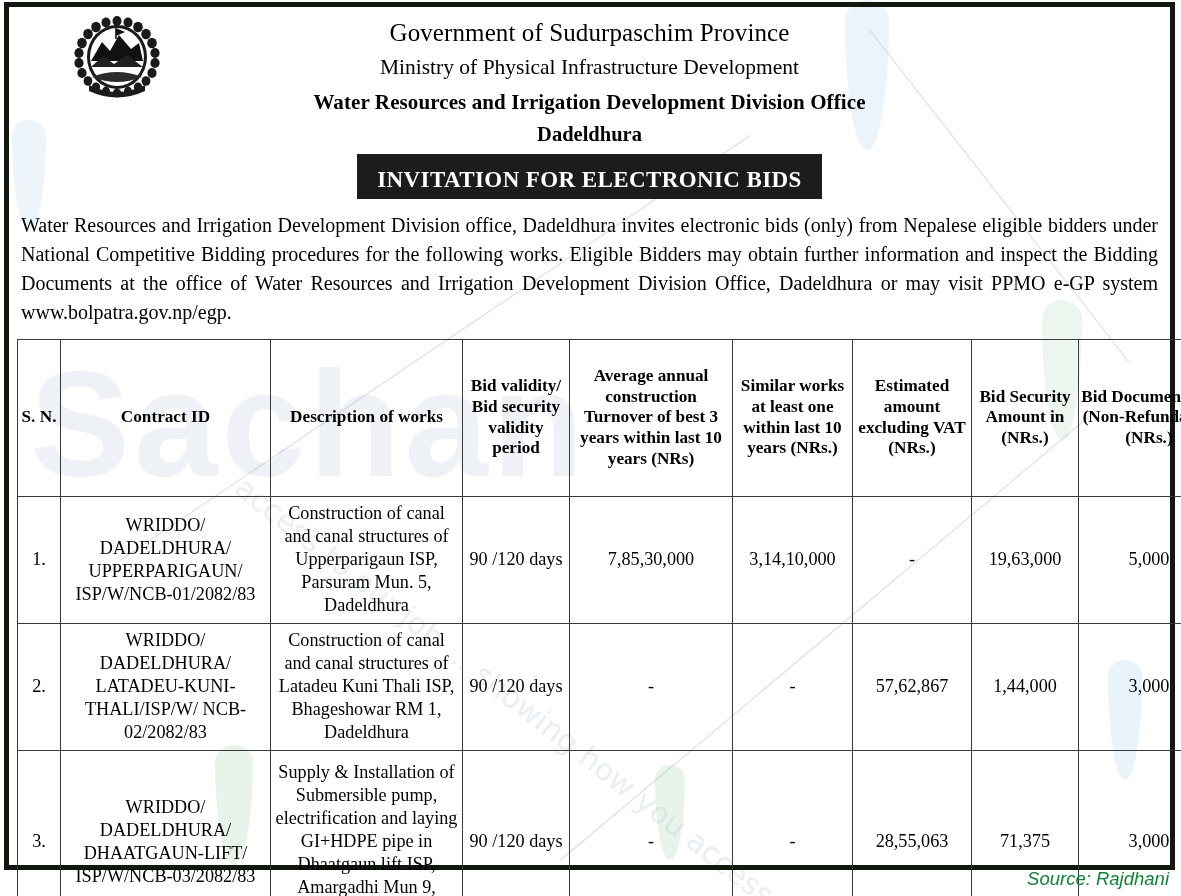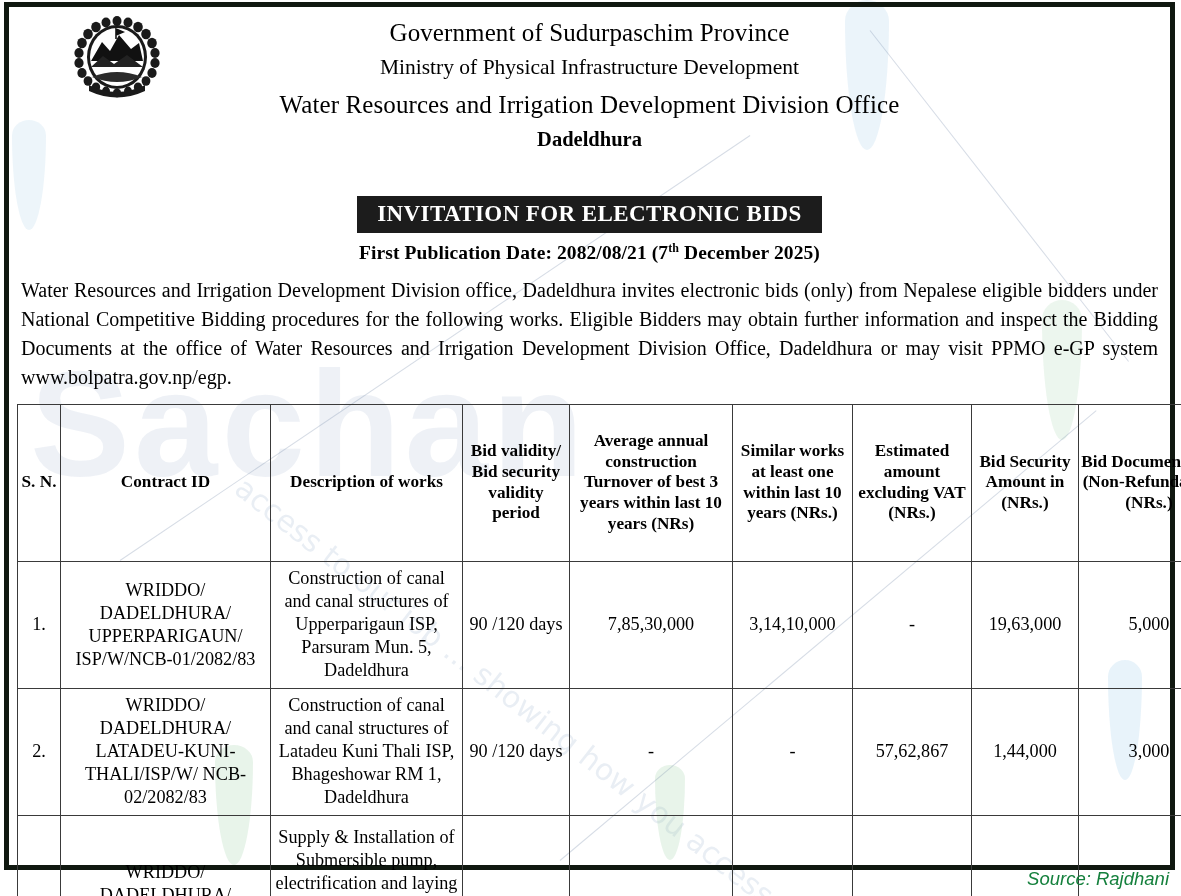--- a/index.html
+++ b/index.html
@@ -111,44 +111,43 @@
     line-height: 1.28;
     padding-top: 6px;
     letter-spacing: .1px;
   }
   .line-min {
     font-size: 21.5px;
     line-height: 1.3;
     padding-top: 5px;
   }
   .line-office {
-    font-size: 25px;
-    font-weight: normal;
+    font-size: 21px;
+    font-weight: bold;
     line-height: 1.25;
     padding-top: 7px;
     letter-spacing: .1px;
   }
   .line-district {
     font-size: 20.5px;
     font-weight: bold;
     line-height: 1.3;
     padding-top: 6px;
   }
   .banner-wrap {
     padding-top: 6px;
   }
   .banner {
     display: inline-block;
     background: #1c1c1c;
     color: #ffffff;
     font-size: 23px;
     font-weight: bold;
     letter-spacing: .4px;
-    padding: 5px 20px 6px 20px;
-    margin-top: 37px;
+    padding: 13px 20px 6px 20px;
   }
   .pubdate {
     font-size: 19.5px;
     font-weight: bold;
     padding-top: 9px;
     letter-spacing: .1px;
   }
   .pubdate sup {
     font-size: 12px;
     vertical-align: super;
@@ -291,21 +290,20 @@
 
       <div class="line-gov">Government of Sudurpaschim Province</div>
       <div class="line-min">Ministry of Physical Infrastructure Development</div>
       <div class="line-office">Water Resources and Irrigation Development Division Office</div>
       <div class="line-district">Dadeldhura</div>
 
       <div class="banner-wrap">
         <span class="banner">INVITATION FOR ELECTRONIC BIDS</span>
       </div>
 
-      <div class="pubdate"><span>First Publication Date: 2082/08/21 (7</span><sup>th</sup><span> December 2025)</span></div>
     </div>
 
     <p class="intro">Water Resources and Irrigation Development Division office, Dadeldhura invites electronic bids (only) from Nepalese eligible bidders under National Competitive Bidding procedures for the following works. Eligible Bidders may obtain further information and inspect the Bidding Documents at the office of Water Resources and Irrigation Development Division Office, Dadeldhura or may visit PPMO e-GP system www.bolpatra.gov.np/egp.</p>
 
     <table class="bid-table">
       <thead>
         <tr>
           <th class="c-sn">S. N.</th>
           <th class="c-cid">Contract ID</th>
           <th class="c-desc">Description of works</th>

